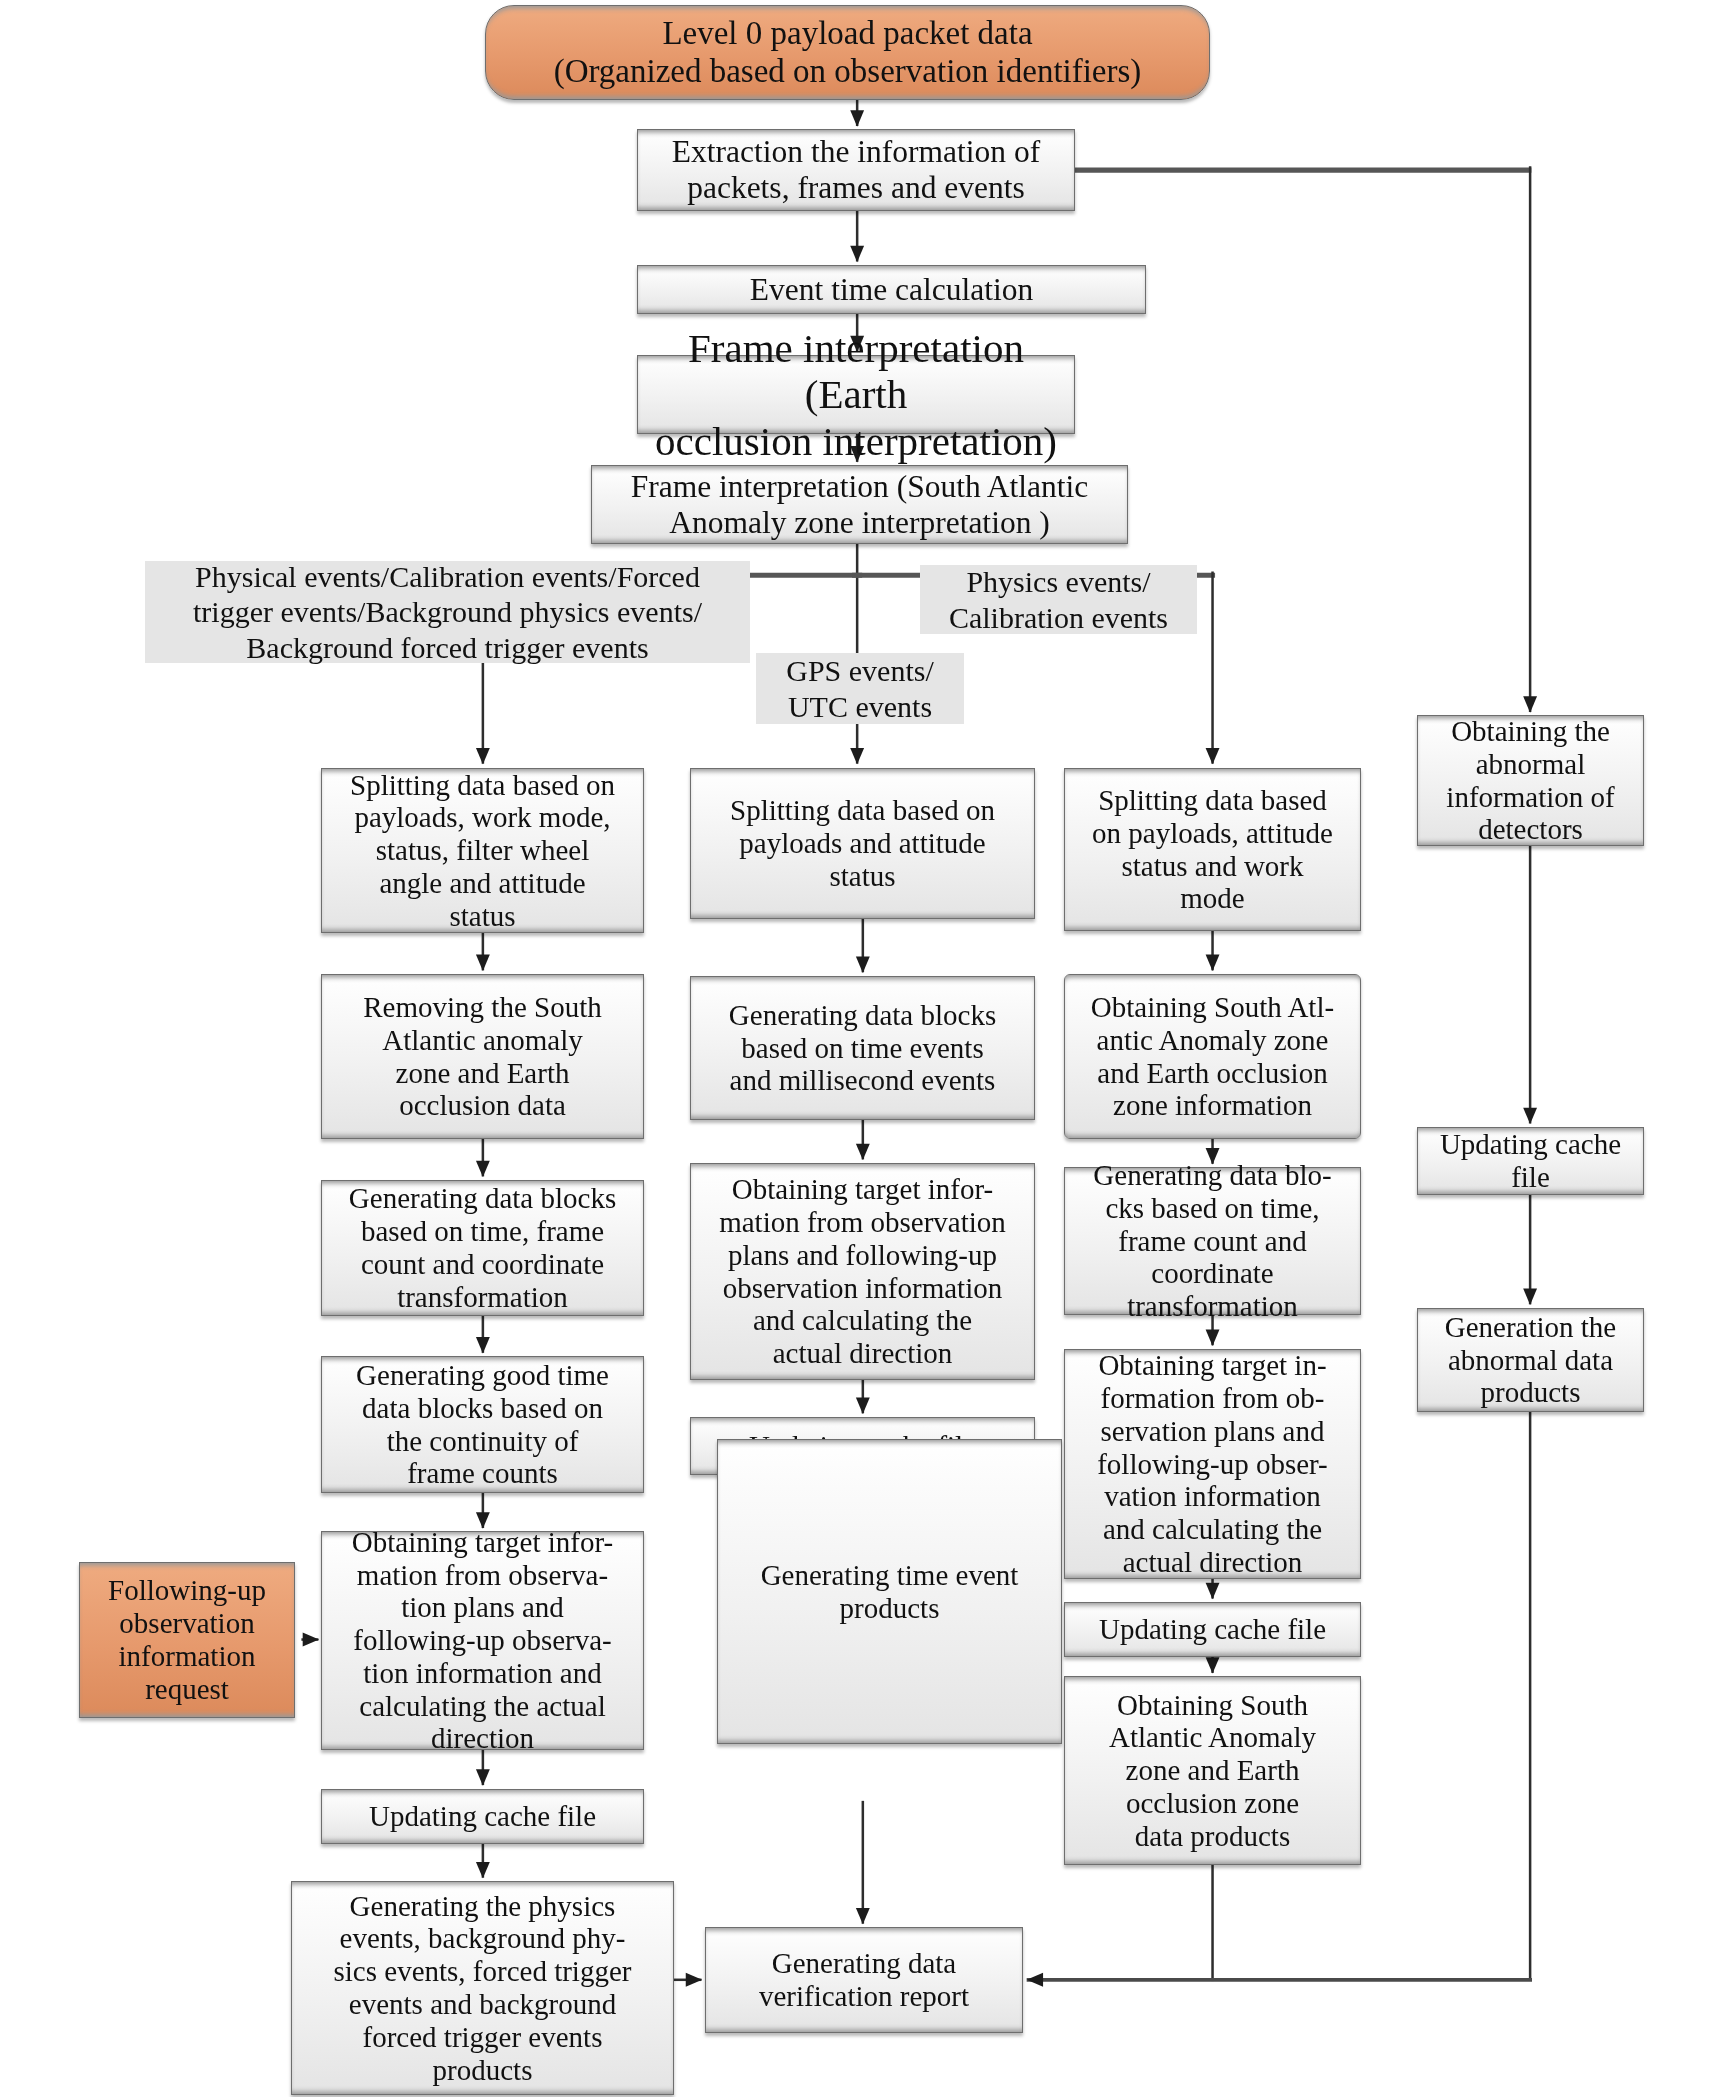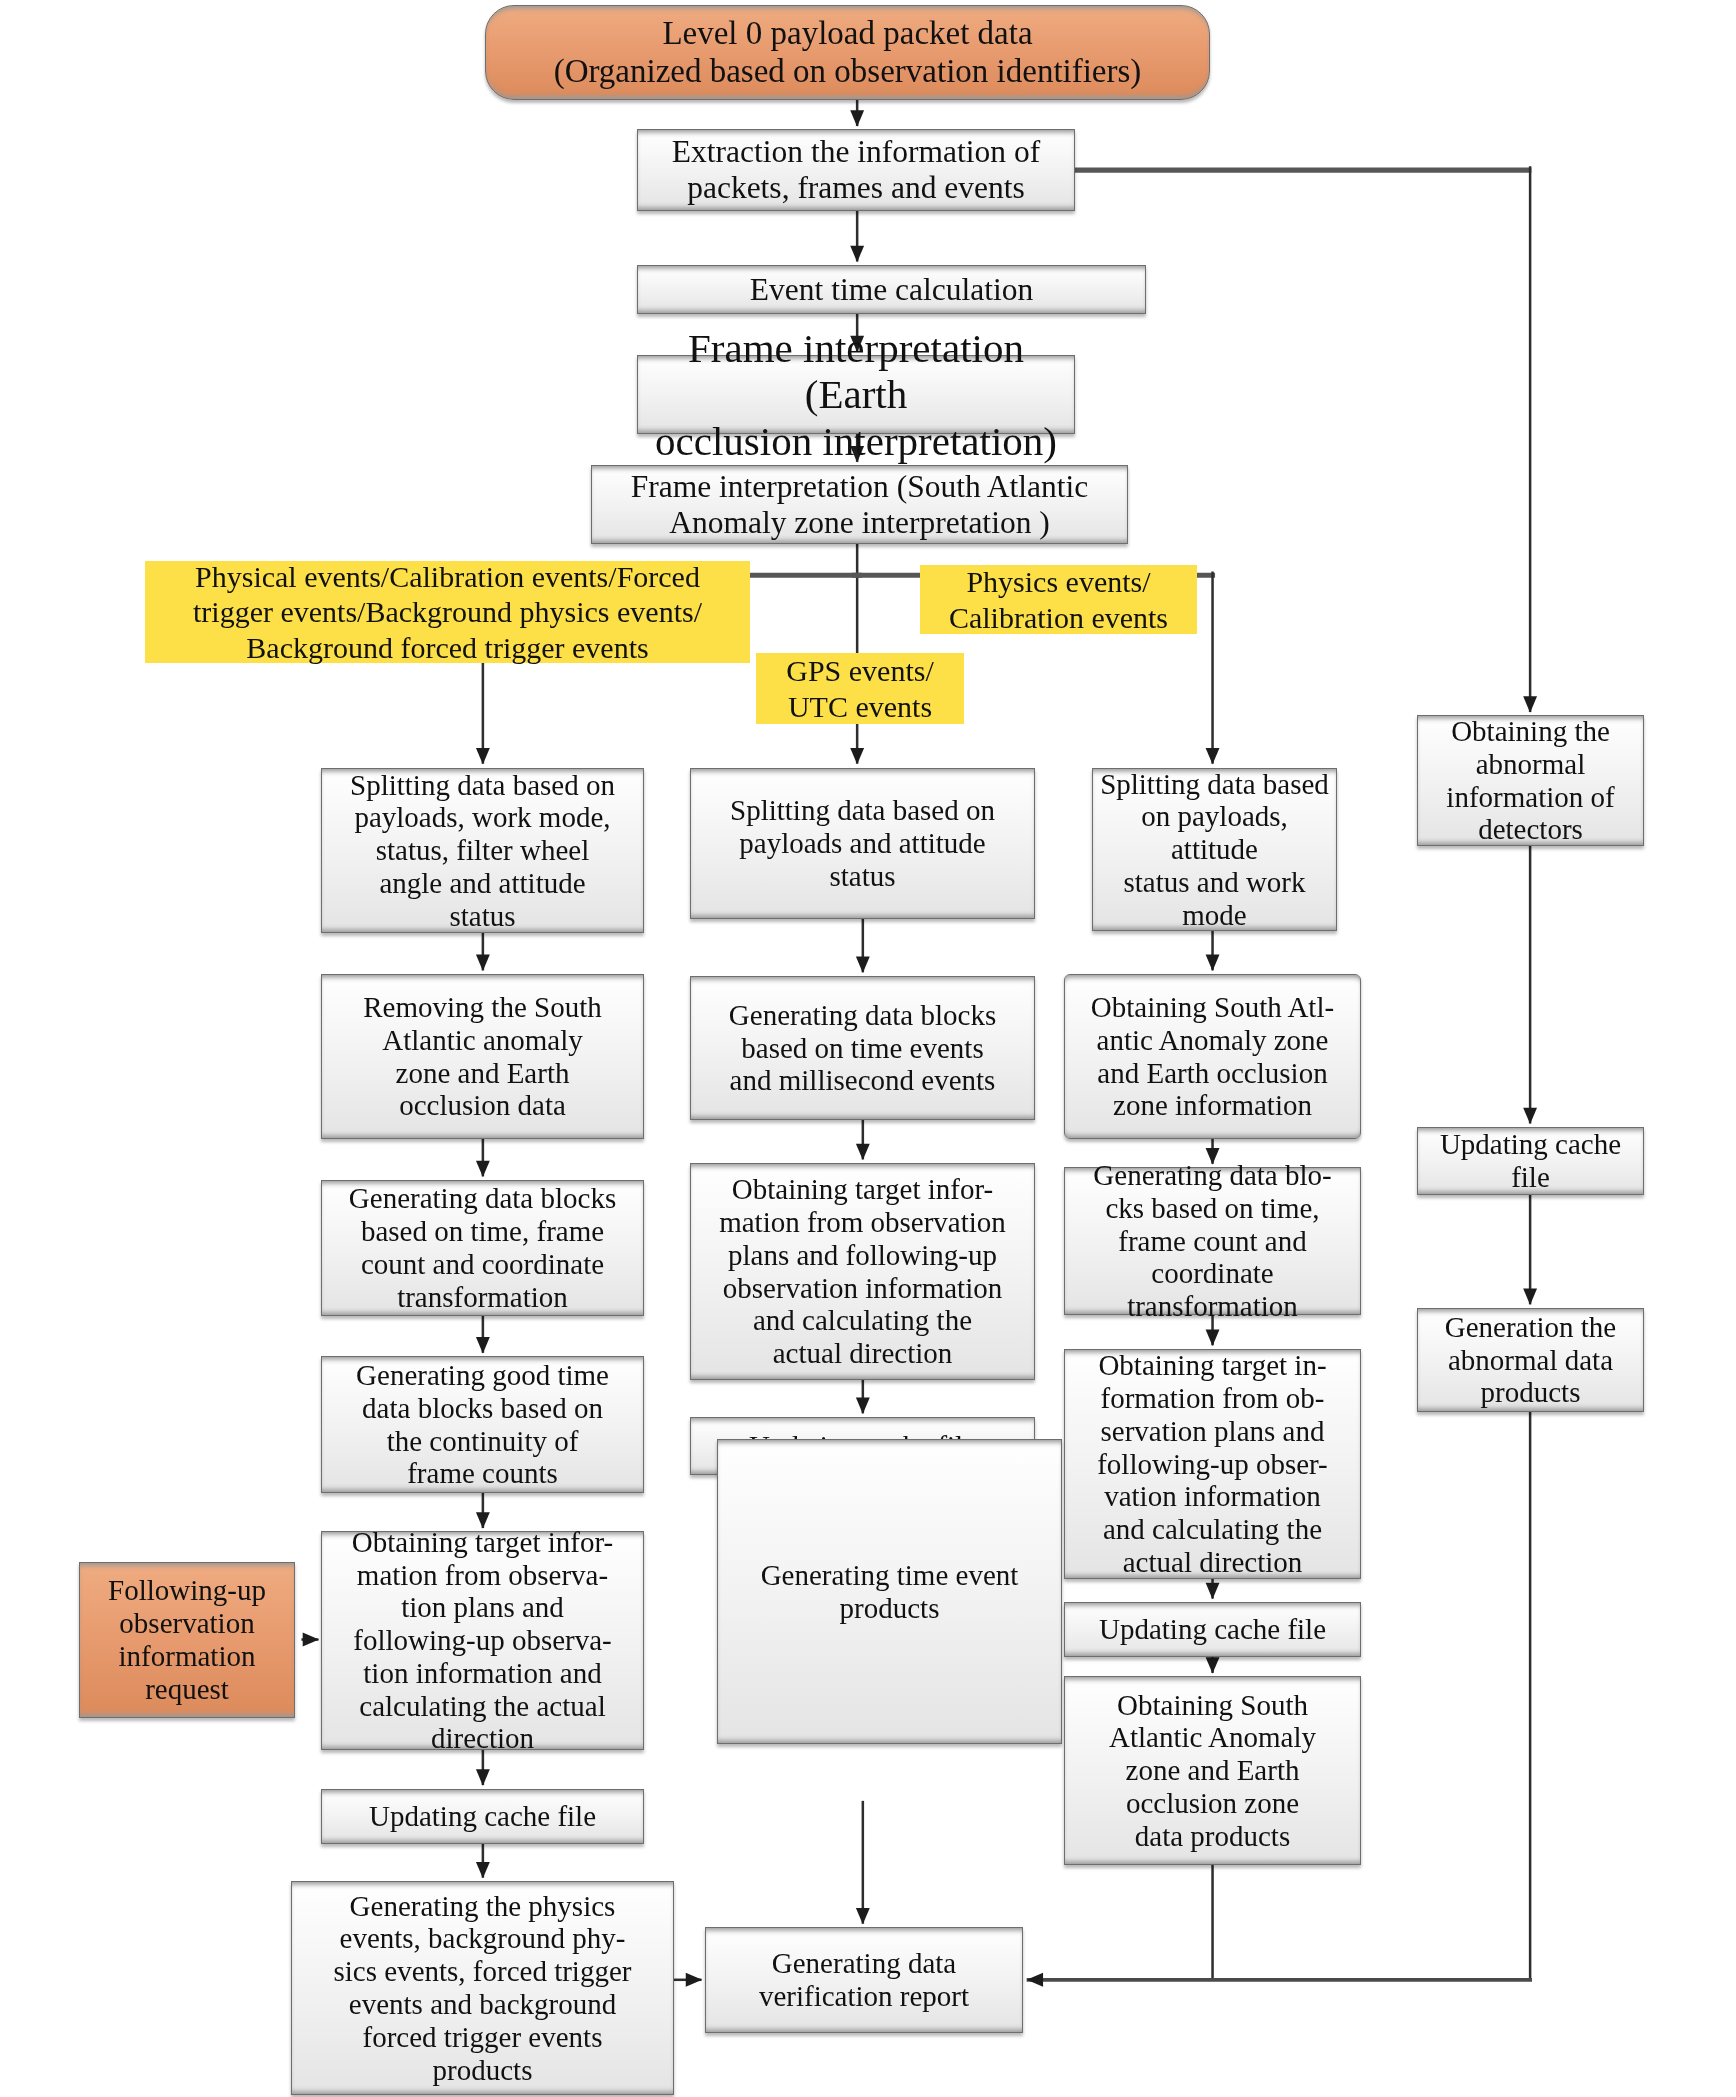--- a/index.html
+++ b/index.html
@@ -12,21 +12,21 @@
     background:linear-gradient(180deg,#ffffff 0%,#f1f1f1 55%,#e4e4e4 100%);
     border:1.9px solid var(--border-gray,#6e6e6e);
     box-shadow:inset 0 5.7px 5px -3.2px #999999, inset 0 -5.7px 5px -3.2px #999999, 0 2.5px 3.2px rgba(0,0,0,.28);
     box-sizing:border-box;padding:2.5px 6.3px;
   }
   .node.orange{
     background:linear-gradient(180deg,#efab80 0%,var(--accent-orange,#e6996c) 55%,#dc8a5b 100%);
   }
   .label{
     position:absolute;z-index:2;display:flex;align-items:center;justify-content:center;
-    text-align:center;white-space:pre-line;font-size:30px;line-height:1.18;background:#fde047;
+    text-align:center;white-space:pre-line;font-size:30px;line-height:1.18;background:#e5e5e5;
   }
   
   #t0{left:485px;top:5px;width:725px;height:95px;font-size:33px;border-radius:29px;}
   #t1{left:637px;top:129px;width:438px;height:82px;font-size:31.5px;}
   #t2{left:637px;top:265px;width:509px;height:49px;font-size:31.5px;}
   #t3{left:637px;top:355px;width:438px;height:79px;font-size:41px;}
   #t4{left:591px;top:465px;width:537px;height:79px;font-size:31.5px;}
   
   #l1{left:145px;top:561px;width:605px;height:102px;}
   #l2{left:920px;top:565px;width:277px;height:69px;}
@@ -40,21 +40,21 @@
   #c1f{left:321px;top:1789px;width:323px;height:55px;}
   #c1g{left:291px;top:1881px;width:383px;height:214px;}
   
   #c2a{left:690px;top:768px;width:345px;height:151px;}
   #c2b{left:690px;top:976px;width:345px;height:144px;}
   #c2c{left:690px;top:1163px;width:345px;height:217px;}
   #c2d{left:690px;top:1417px;width:345px;height:58px;}
   #c2e{left:690px;top:1439px;width:345px;height:305px;margin-left:27px;}
   #report{left:705px;top:1927px;width:318px;height:106px;}
   
-  #c3a{left:1064px;top:768px;width:245px;height:163px;margin-left:28px;}
+  #c3a{left:1064px;top:768px;width:297px;height:163px;}
   #c3b{left:1064px;top:974px;width:297px;height:165px;border-radius:6px;}
   #c3c{left:1064px;top:1167px;width:297px;height:148px;}
   #c3d{left:1064px;top:1349px;width:297px;height:230px;}
   #c3e{left:1064px;top:1602px;width:297px;height:55px;}
   #c3f{left:1064px;top:1676px;width:297px;height:189px;}
   
   #c4a{left:1417px;top:715px;width:227px;height:131px;}
   #c4b{left:1417px;top:1127px;width:227px;height:68px;}
   #c4c{left:1417px;top:1308px;width:227px;height:104px;}
   

